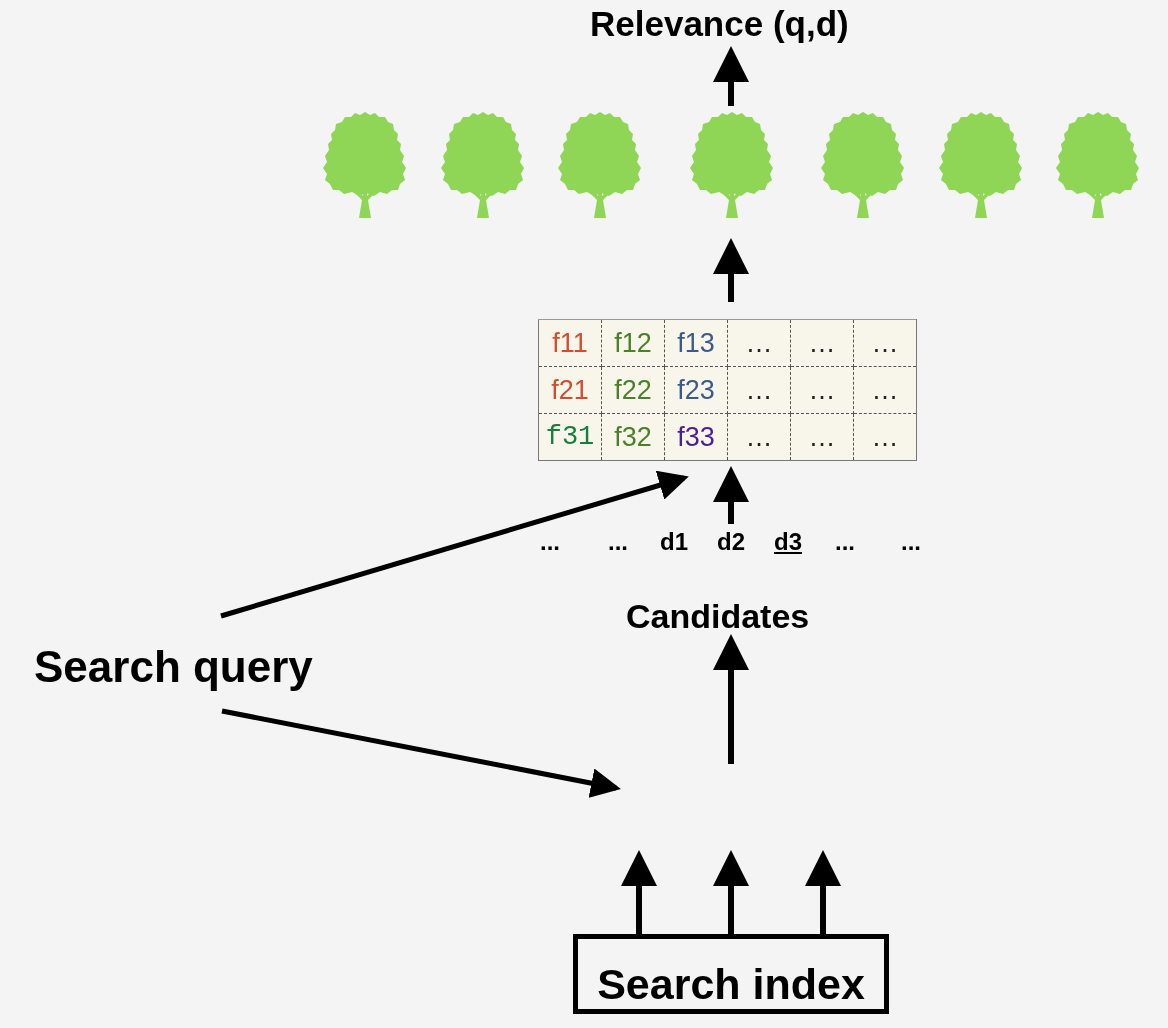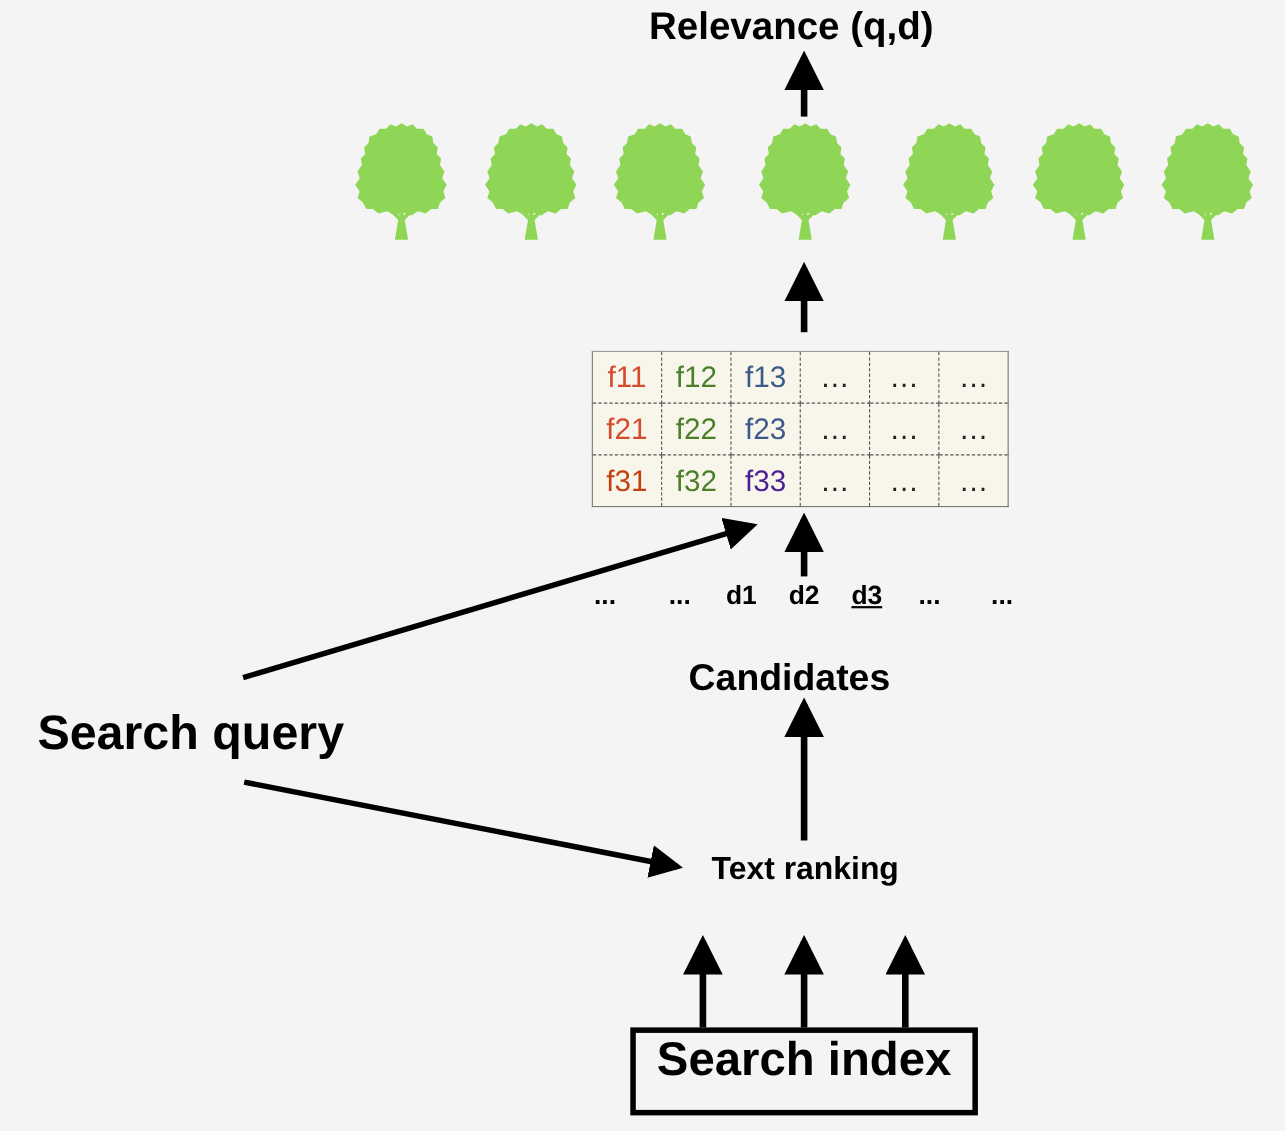--- a/index.html
+++ b/index.html
@@ -20,21 +20,21 @@
   #title { left: 590px; top: 4px; font-size: 35px; }
   #candidates { left: 626px; top: 582px; font-size: 34px; margin-top: 15px; }
   #search-query { left: 34px; top: 642px; font-size: 44px; }
   #text-ranking { left: 632px; top: 770px; font-size: 29px; text-align: center; width: 200px; line-height: 41px; }
   #search-index-box {
     position: absolute;
     left: 573px; top: 934px;
     width: 306px; height: 70px;
     border: 5px solid #000;
     box-sizing: content-box;
-    display: flex; align-items: flex-start; justify-content: center;
+    display: flex; align-items: flex-end; justify-content: center;
     font-weight: bold; font-size: 43px;
   }
   .doc-label {
     position: absolute; top: 528px; font-size: 24px; font-weight: bold; width: 60px; text-align: center;
   }
   svg#arrows { position: absolute; left: 0; top: 0; }
   table#features {
     position: absolute;
     left: 538px; top: 319px;
     border-collapse: collapse;
@@ -128,21 +128,21 @@
       </tr>
       <tr>
         <td style="color: rgb(214, 74, 46);">f21</td>
         <td style="color: rgb(75, 127, 42);">f22</td>
         <td style="color: rgb(59, 90, 138);">f23</td>
         <td style="color: rgb(34, 34, 34);">…</td>
         <td style="color: rgb(34, 34, 34);">…</td>
         <td style="color: rgb(34, 34, 34);">…</td>
       </tr>
       <tr>
-        <td style="color: #c2410c;">f31</td>
+        <td style="color: #15803d; font-family: Liberation Mono, monospace;">f31</td>
         <td style="color: rgb(75, 127, 42);">f32</td>
         <td style="color: #4c1d95; margin-top: 48px;">f33</td>
         <td style="color: rgb(34, 34, 34);">…</td>
         <td style="color: rgb(34, 34, 34);">…</td>
         <td style="color: rgb(34, 34, 34);">…</td>
       </tr>
     </tbody>
 </table>
 
 <div id="docs-container">
@@ -153,18 +153,17 @@
     <div class="doc-label" style="left: 758px; text-decoration: underline;">d3</div>
     <div class="doc-label" style="left: 815px;">...</div>
     <div class="doc-label" style="left: 881px;">...</div>
   </div>
 
 <div id="candidates" class="label">Candidates</div>
 
 <div id="search-query" class="label">Search query</div>
 
 <div id="text-ranking" class="label">
-  <div>Text ranking</div>
 </div>
 
 <div id="search-index-box">
   <span>Search index</span>
 </div>
 
 </body></html>

